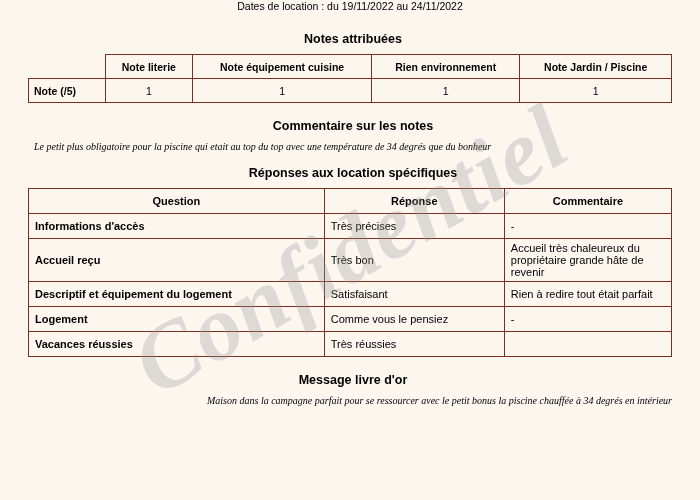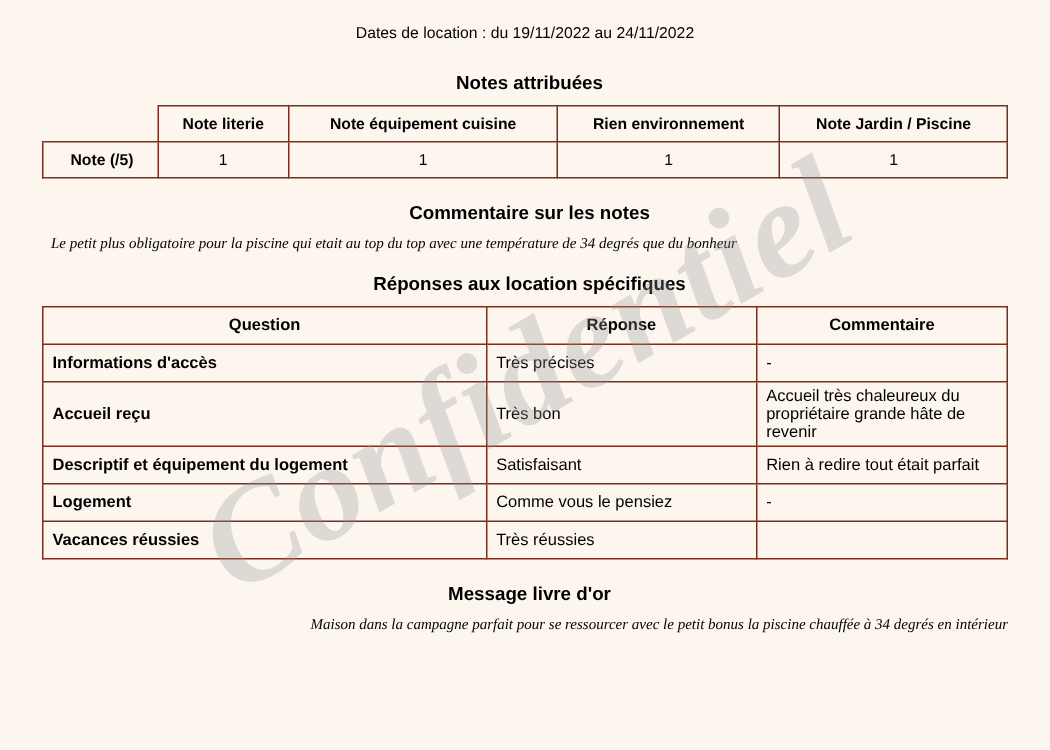--- a/index.html
+++ b/index.html
@@ -37,21 +37,21 @@
     z-index: 5;
     letter-spacing: 1px;
   }
   .content {
     position: relative;
     z-index: 2;
   }
   .dates-line {
     text-align: center;
     font-size: 10.5px;
-    padding-top: 16px;
+    padding-top: 0;
     padding-bottom: 4px;
   }
   h2.section {
     font-size: 12.5px;
     font-weight: bold;
     margin: 16px 0 8px 6px;
     text-align: center;
   }
   h2.section.tight {
     margin-top: 14px;
@@ -77,21 +77,21 @@
   }
   .notes-table .corner {
     border-left: none;
     border-top: none;
     background: transparent;
     width: 64px;
   }
   .notes-table .rowlabel {
     font-weight: bold;
     text-align: left;
-    padding-left: 18px;
+    padding-left: 5px;
   }
   .comment-text {
     font-family: "Liberation Serif", serif;
     font-style: italic;
     font-size: 10px;
     margin: 4px 0 0 6px;
   }
   
   .q-table {
     font-size: 11px;

